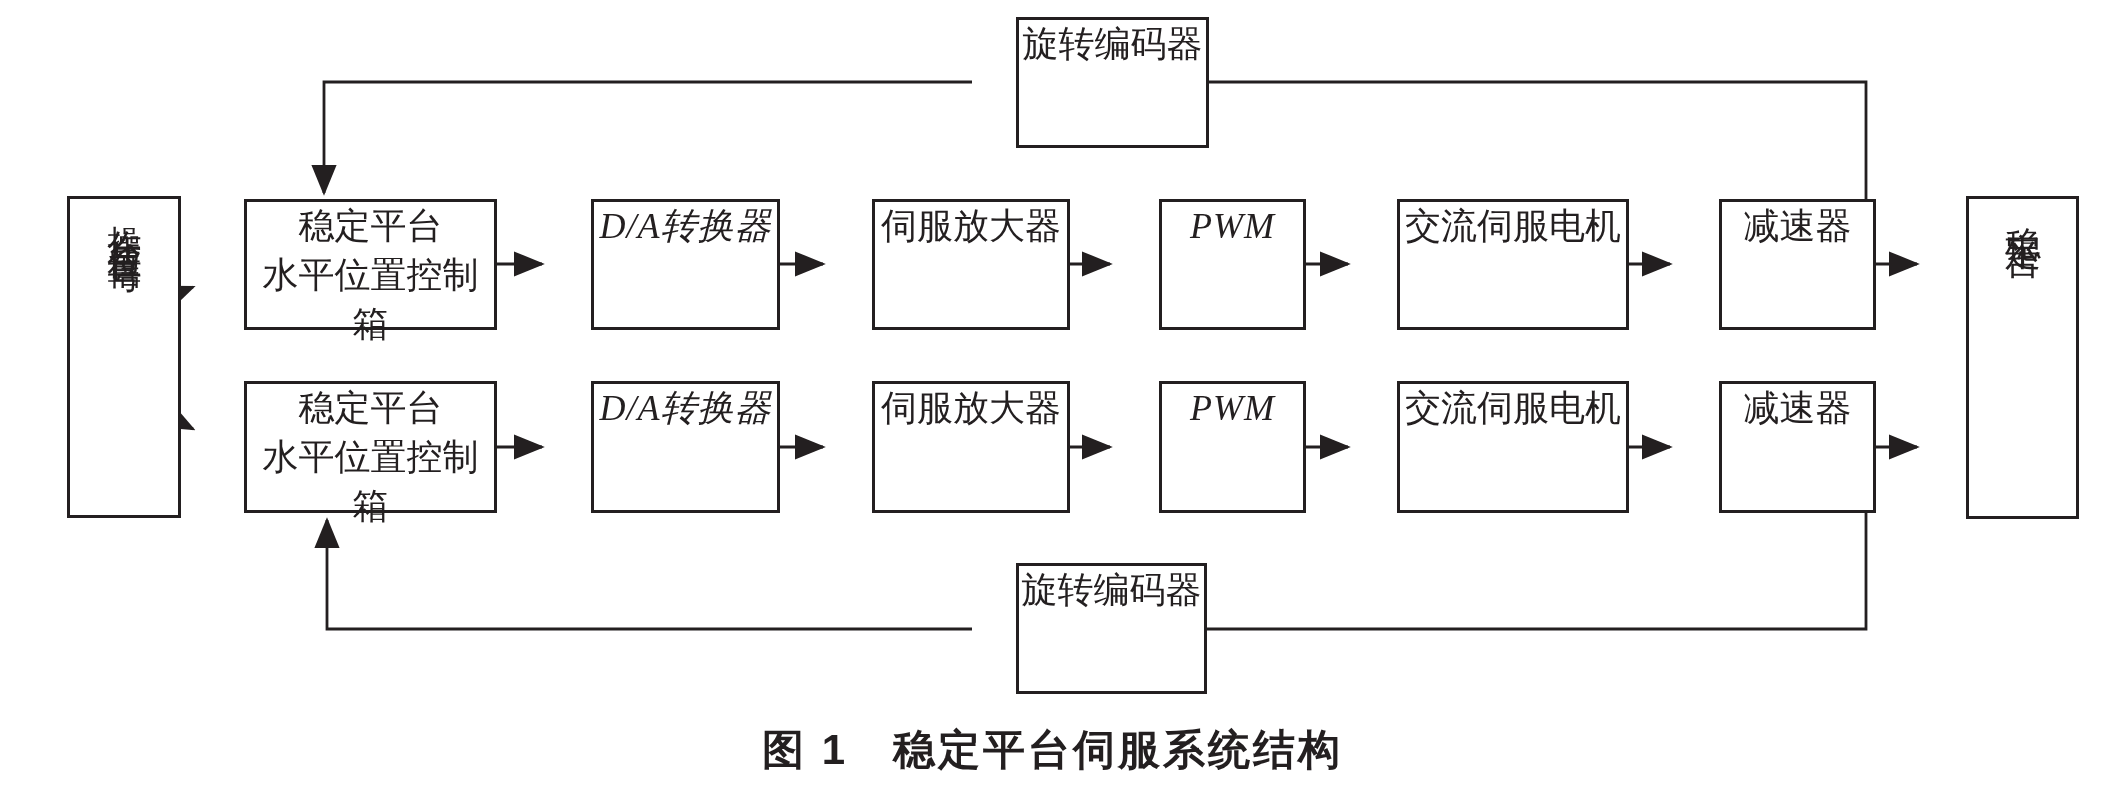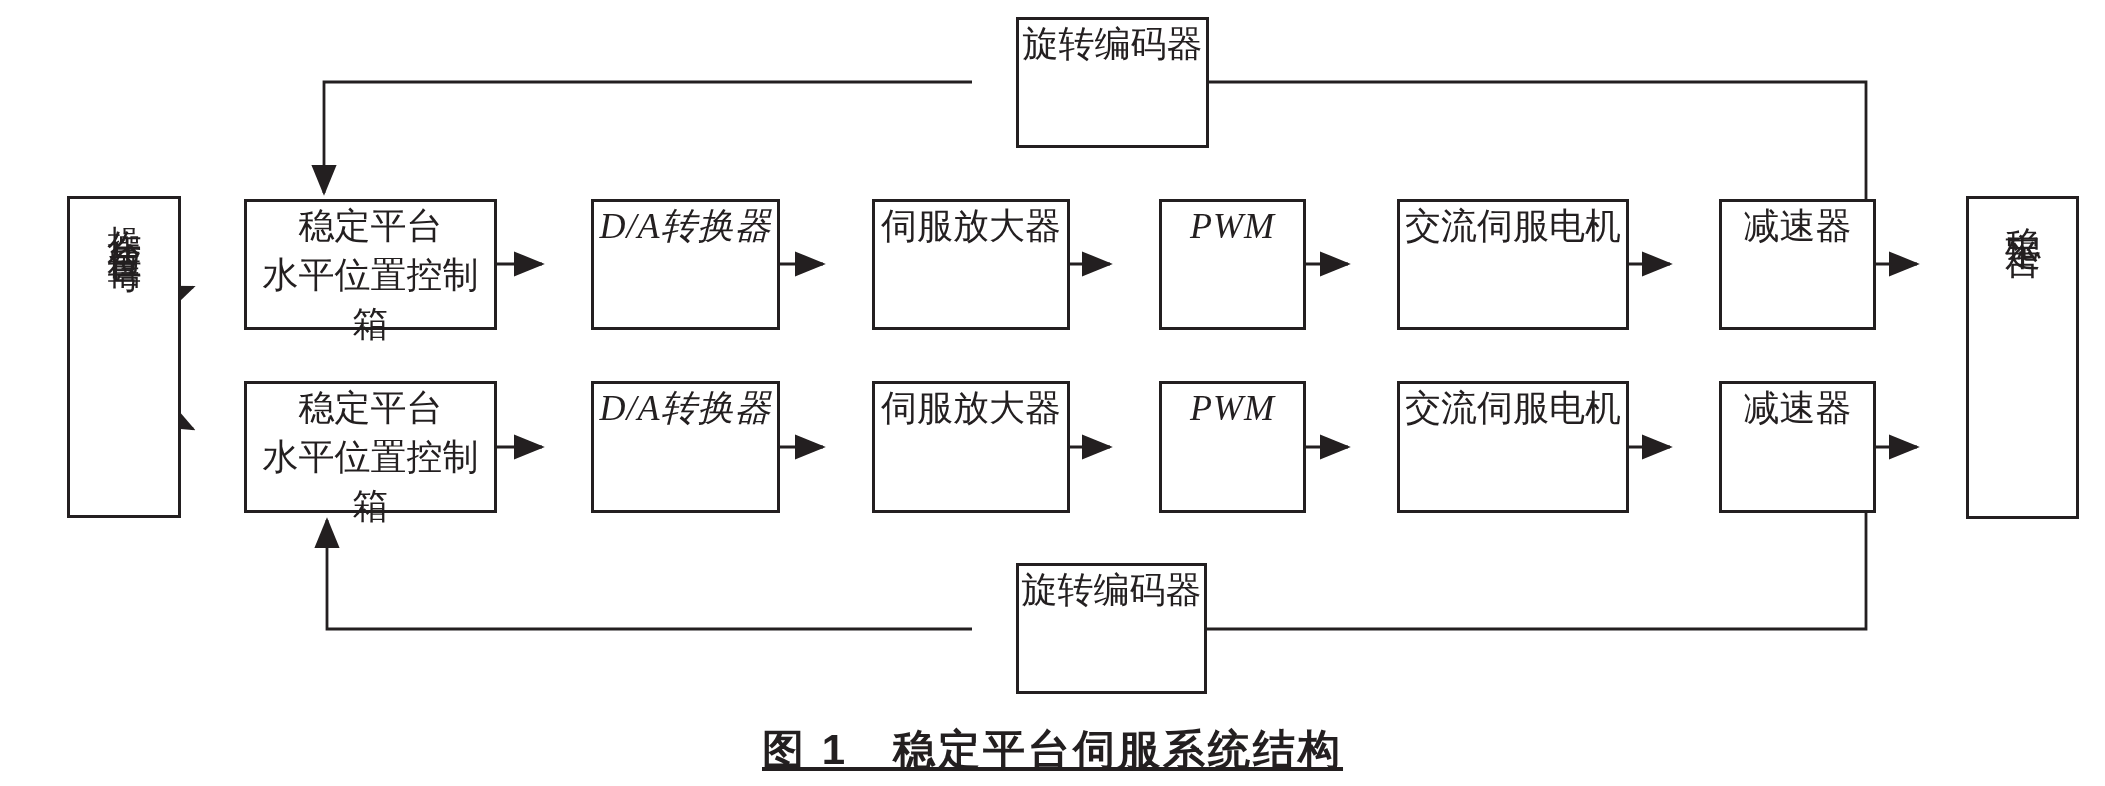--- a/index.html
+++ b/index.html
@@ -53,21 +53,20 @@
     position:absolute;
     left:0;
     top:722px;
     width:2105px;
     text-align:center;
     font-family:"Liberation Sans","DejaVu Sans",sans-serif;
     font-weight:bold;
     font-size:42px;
     letter-spacing:3px;
     color:var(--ink);
-    text-decoration:underline;
   }
 </style>
 </head>
 <body>
 
 <div id="diagram-canvas">
 
   <svg id="connector-layer" viewBox="0 0 2105 786" xmlns="http://www.w3.org/2000/svg">
     <defs>
       <marker id="arrow" markerWidth="11" markerHeight="9" refX="10" refY="4.5" orient="auto" markerUnits="strokeWidth">

